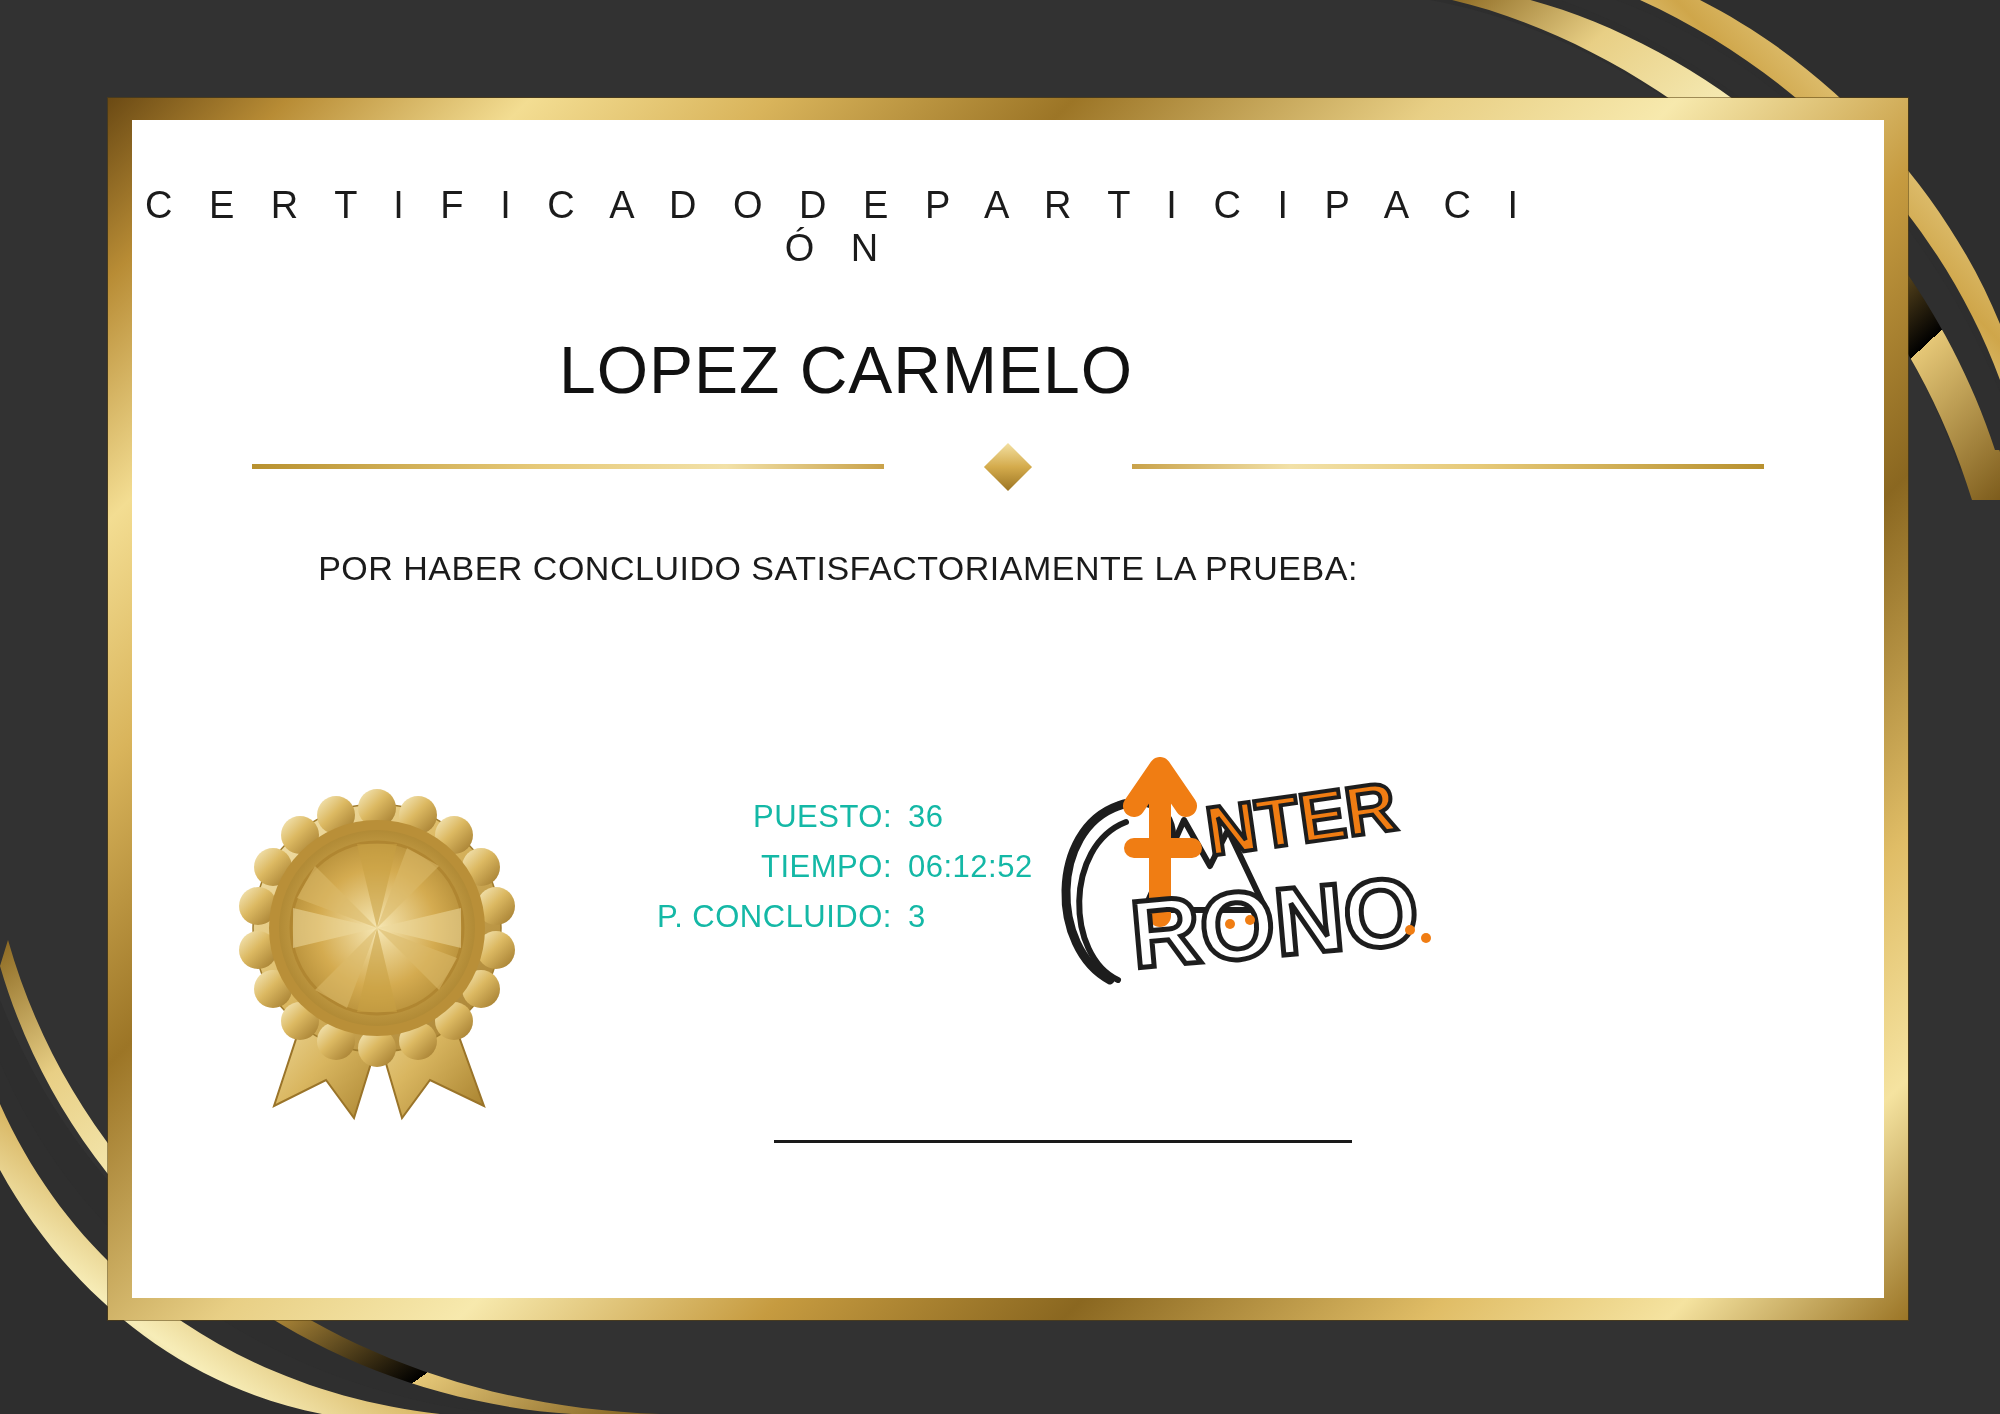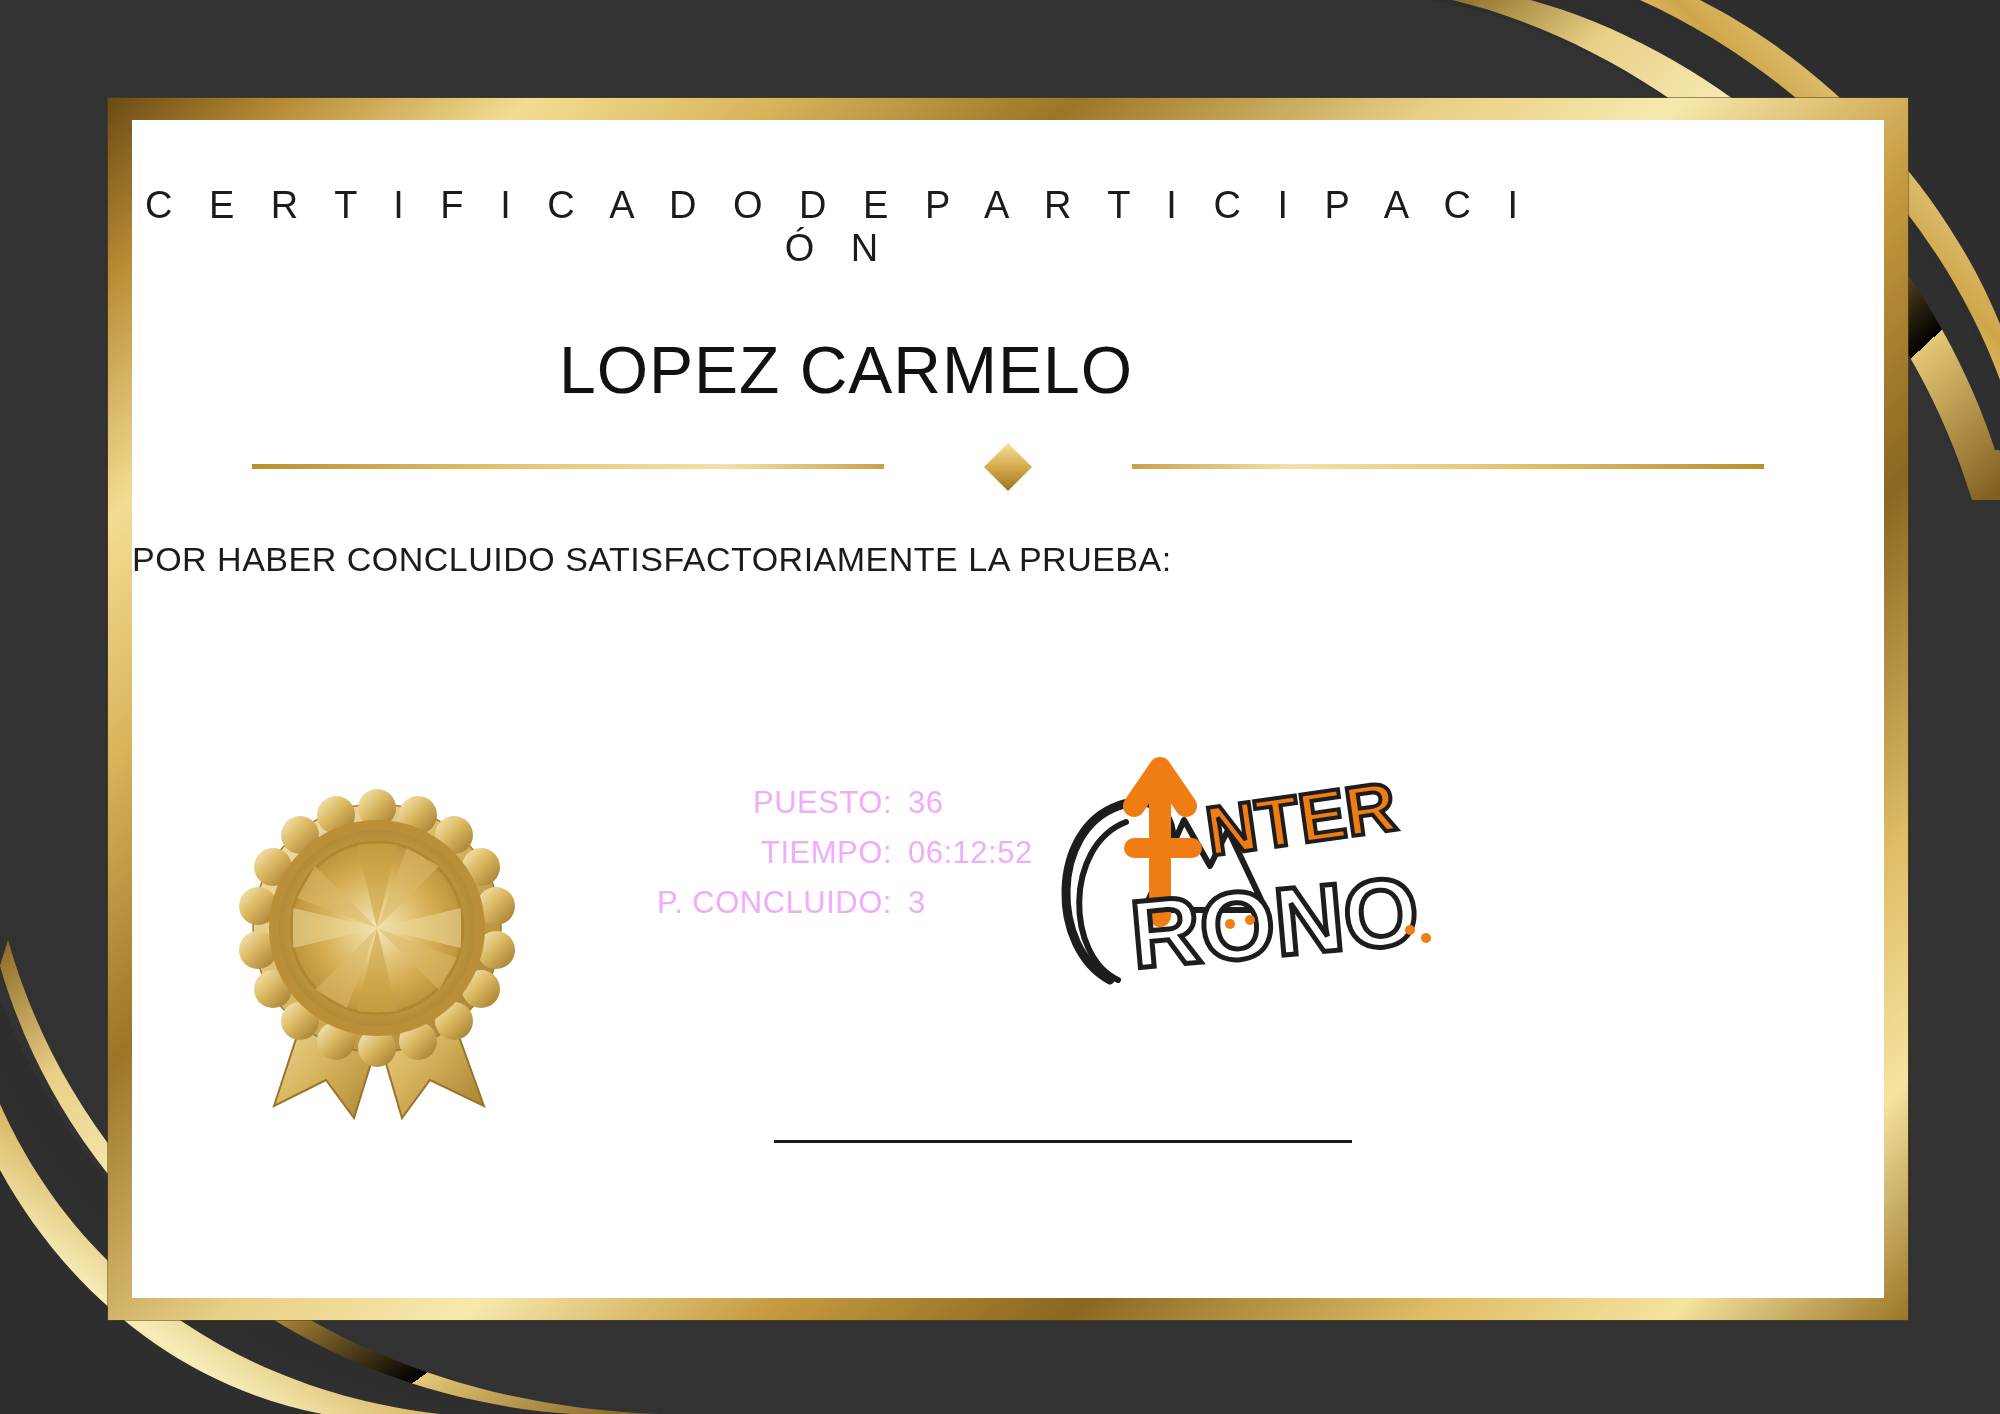--- a/index.html
+++ b/index.html
@@ -126,41 +126,42 @@
     top: 0;
     width: 34px;
     height: 34px;
     margin-left: -17px;
     background: linear-gradient(135deg, #f3e0a2 0%, #d4ab4c 50%, #9c7523 100%);
     transform: rotate(45deg);
   }
 
   .subtitle {
     position: absolute;
-    top: 420px;
+    top: 429px;
     left: 0;
     width: 100%;
+    text-align: center;
     font-size: 34px;
     letter-spacing: 0.5px;
     color: #1b1b1b;
   }
 
   
   .results {
     position: absolute;
     top: 665px;
     left: 430px;
     width: 640px;
   }
   .result-row {
     display: flex;
-    align-items: flex-start;
+    align-items: flex-end;
     justify-content: flex-start;
     font-size: 31px;
-    color: #f0abfc;
+    color: #14b8a6;
     letter-spacing: 0.5px;
     height: 50px;
   }
   .result-label {
     width: 330px;
     text-align: right;
     padding-right: 16px;
     white-space: nowrap;
   }
   .result-value {

